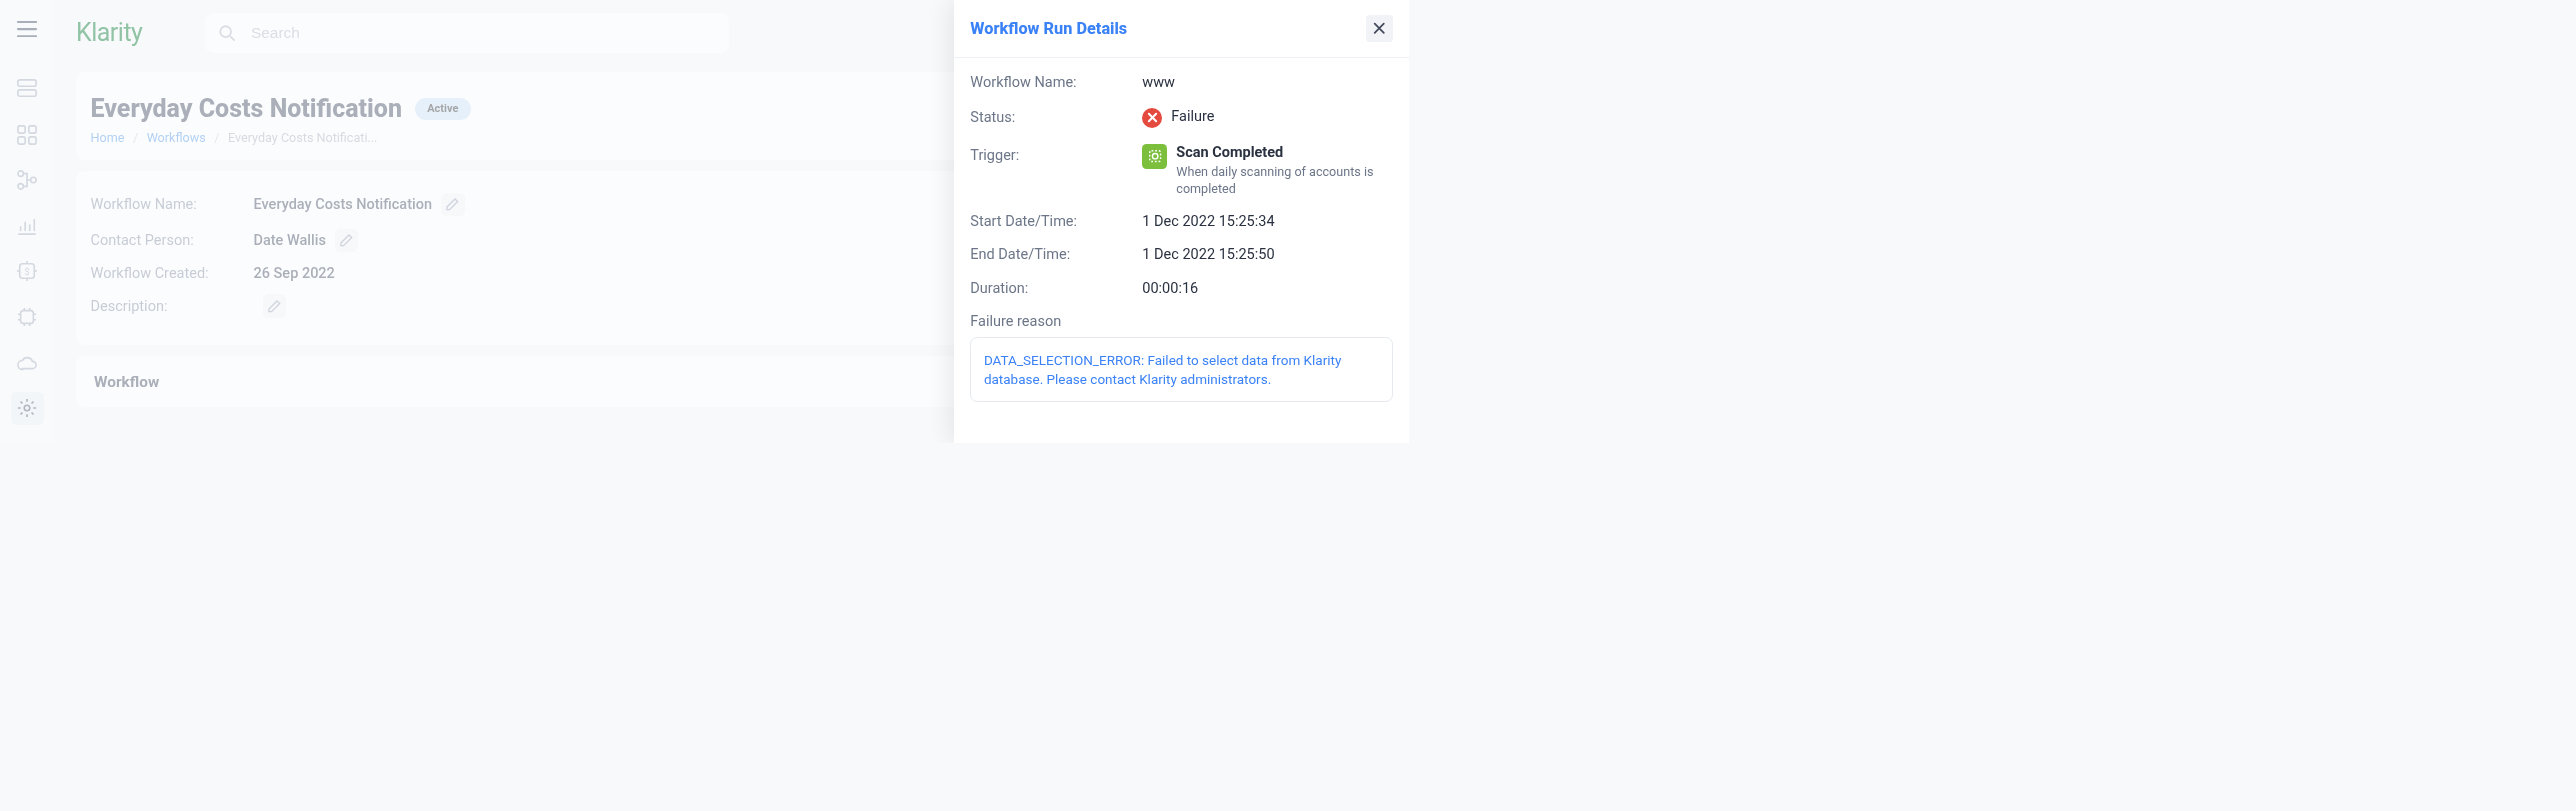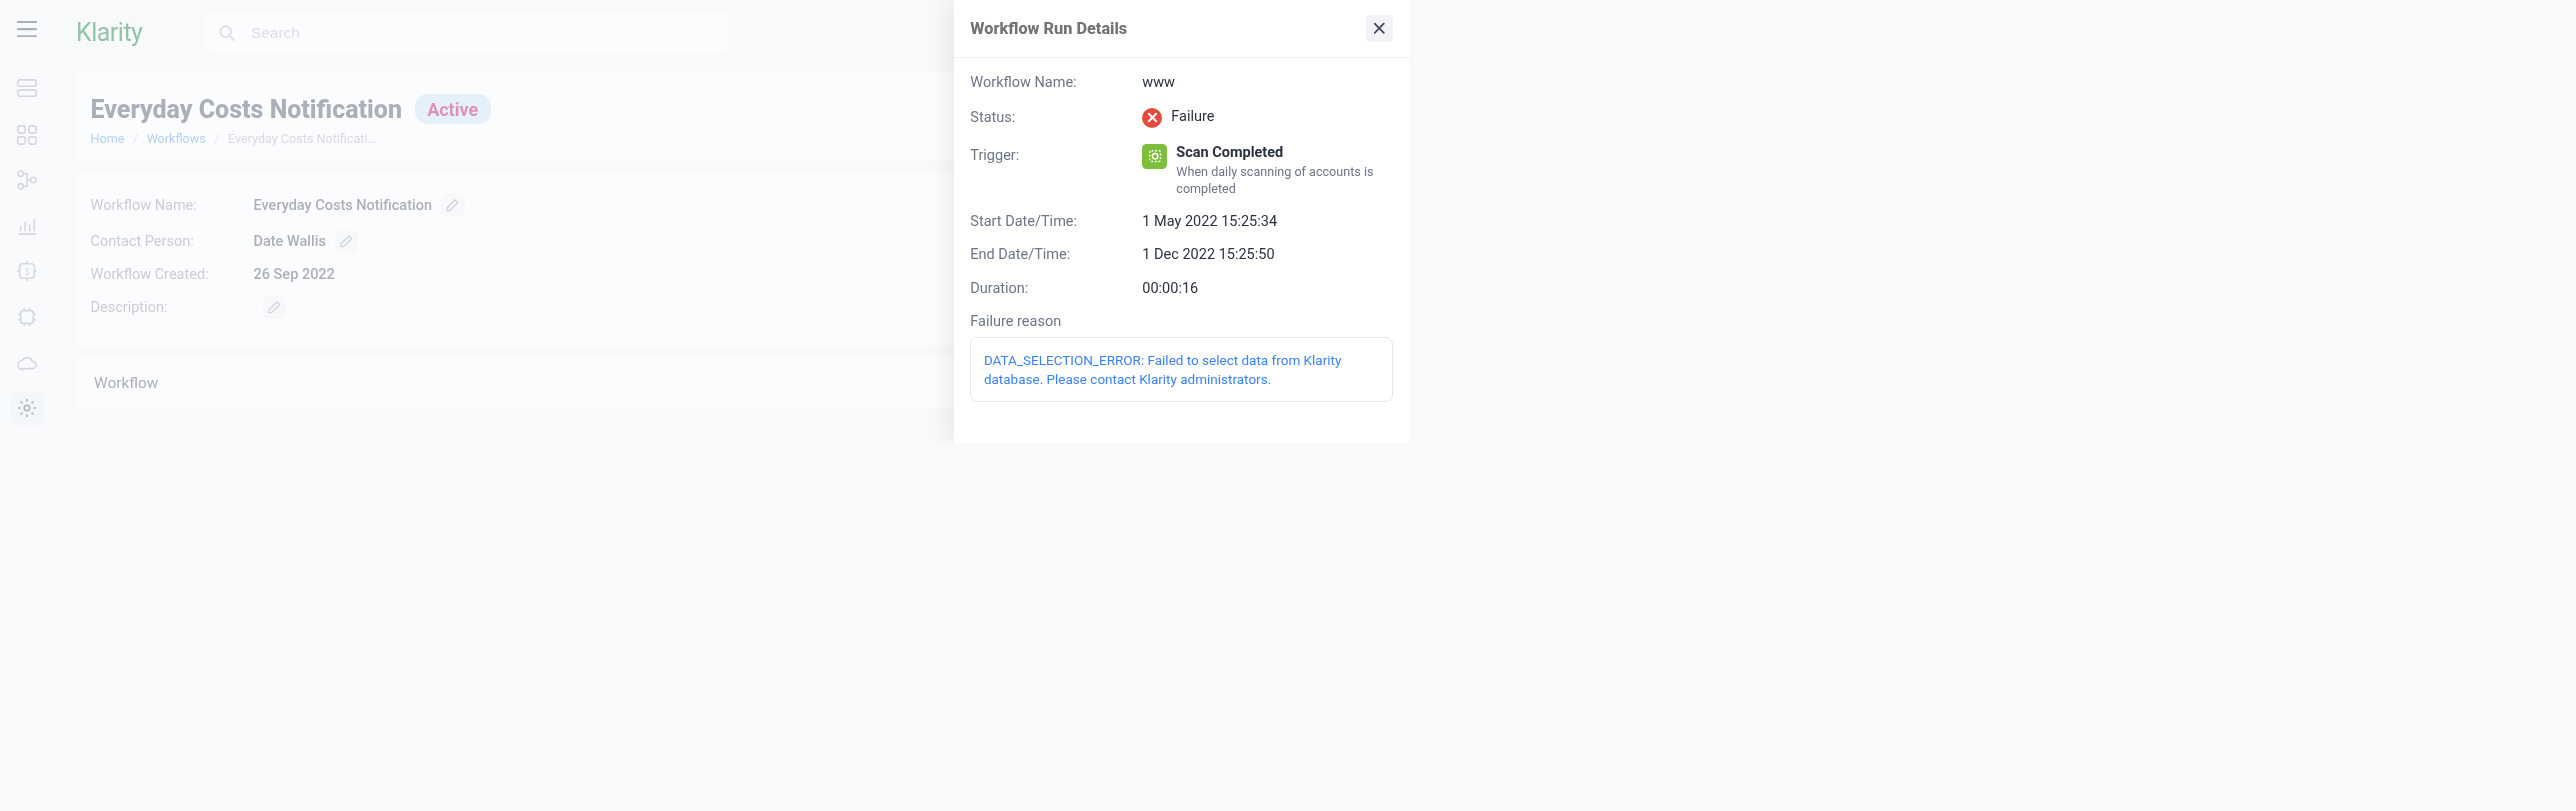--- a/index.html
+++ b/index.html
@@ -81,25 +81,25 @@
 .card {
   background: #fff;
   border-radius: 9px;
   padding: 22px 14.5px 14.5px 14.5px;
   margin-bottom: 11px;
 }
 .page-title-row { display: flex; align-items: center; gap: 12.6px; }
 .page-title { font-size: 25px; font-weight: 800; color: #4c5668; }
 .status-pill {
   background: #cfe5fb;
-  color: #be185d;
+  color: #404040;
   font-weight: 700;
   padding: 4.5px 12.6px;
   border-radius: 12.6px;
-  font-size: 18px;
+  font-size: 11px;
 }
 .breadcrumb { margin-top: 7.2px; font-size: 12.6px; color: #aeb5c2; }
 .breadcrumb a { color: #5fa0e8; text-decoration: none; }
 .breadcrumb .sep { margin: 0 5.4px; color: #cbd2dd; }
 .section-title { font-weight: 700; font-size: 15.4px; color: #5a6477; margin-bottom: 16.3px; }
 .field-row { display: flex; align-items: center; margin-bottom: 12.6px; font-size: 14.5px; }
 .field-label { width: 163px; color: #8d96a8; }
 .field-value { color: #4c5668; margin-right: 9px; font-weight: 500; }
 .edit-icon {
   width: 23.5px; height: 23.5px;
@@ -107,21 +107,21 @@
   background: #f3f5f9; border-radius: 5.4px;
   color: #a0a8b8;
 }
 
 
 .tabs-card { padding: 0; }
 .tabs { display: flex; height: 51px; }
 .tab {
   padding: 0 18px;
   display: flex; align-items: center;
-  font-weight: 400; font-size: 15.4px;
+  font-weight: 700; font-size: 15.4px;
   color: #4c5668;
   flex: 0 0 298px;
 }
 .tab.active { border-top: 2.7px solid #9aa4b5; }
 
 
 .dim-overlay {
   position: absolute;
   left: 0; top: 0; right: 0; bottom: 0;
   background: rgba(248,249,251,0.55);
@@ -136,21 +136,21 @@
   background: #fff;
   box-shadow: -5.4px 0 22px rgba(0,0,0,0.08);
   display: flex; flex-direction: column;
 }
 .panel-header {
   height: 58px;
   border-bottom: 0.9px solid #edf0f4;
   display: flex; align-items: center;
   padding: 0 16.3px;
 }
-.panel-header h2 { font-size: 16.3px; font-weight: 800; color: #737373; }
+.panel-header h2 { font-size: 16.3px; font-weight: 800; color: #3b82f6; }
 .close-btn {
   margin-left: auto;
   width: 27px; height: 27px;
   border-radius: 3.6px;
   background: #f1f3f7;
   display: flex; align-items: center; justify-content: center;
   color: #434b5c;
   cursor: pointer;
 }
 .panel-body { padding: 16.3px; font-size: 14.5px; color: #2a3140; overflow-y: auto; }
@@ -365,21 +365,21 @@
         </span>
         <div class="trigger-text">
           <div class="t1">Scan Completed</div>
           <div class="t2">When daily scanning of accounts is completed</div>
         </div>
       </div>
     </div>
     <div class="prow">
       <div class="plabel">Start Date/Time:</div>
       <div class="pvalue">
-          <span>1 May 2022 15:25:34</span>
+          <span>1 Dec 2022 15:25:34</span>
         </div>
     </div>
     <div class="prow">
       <div class="plabel">End Date/Time:</div>
       <div class="pvalue">
           <span>1 Dec 2022 15:25:50</span>
         </div>
     </div>
     <div class="prow">
       <div class="plabel">Duration:</div>

